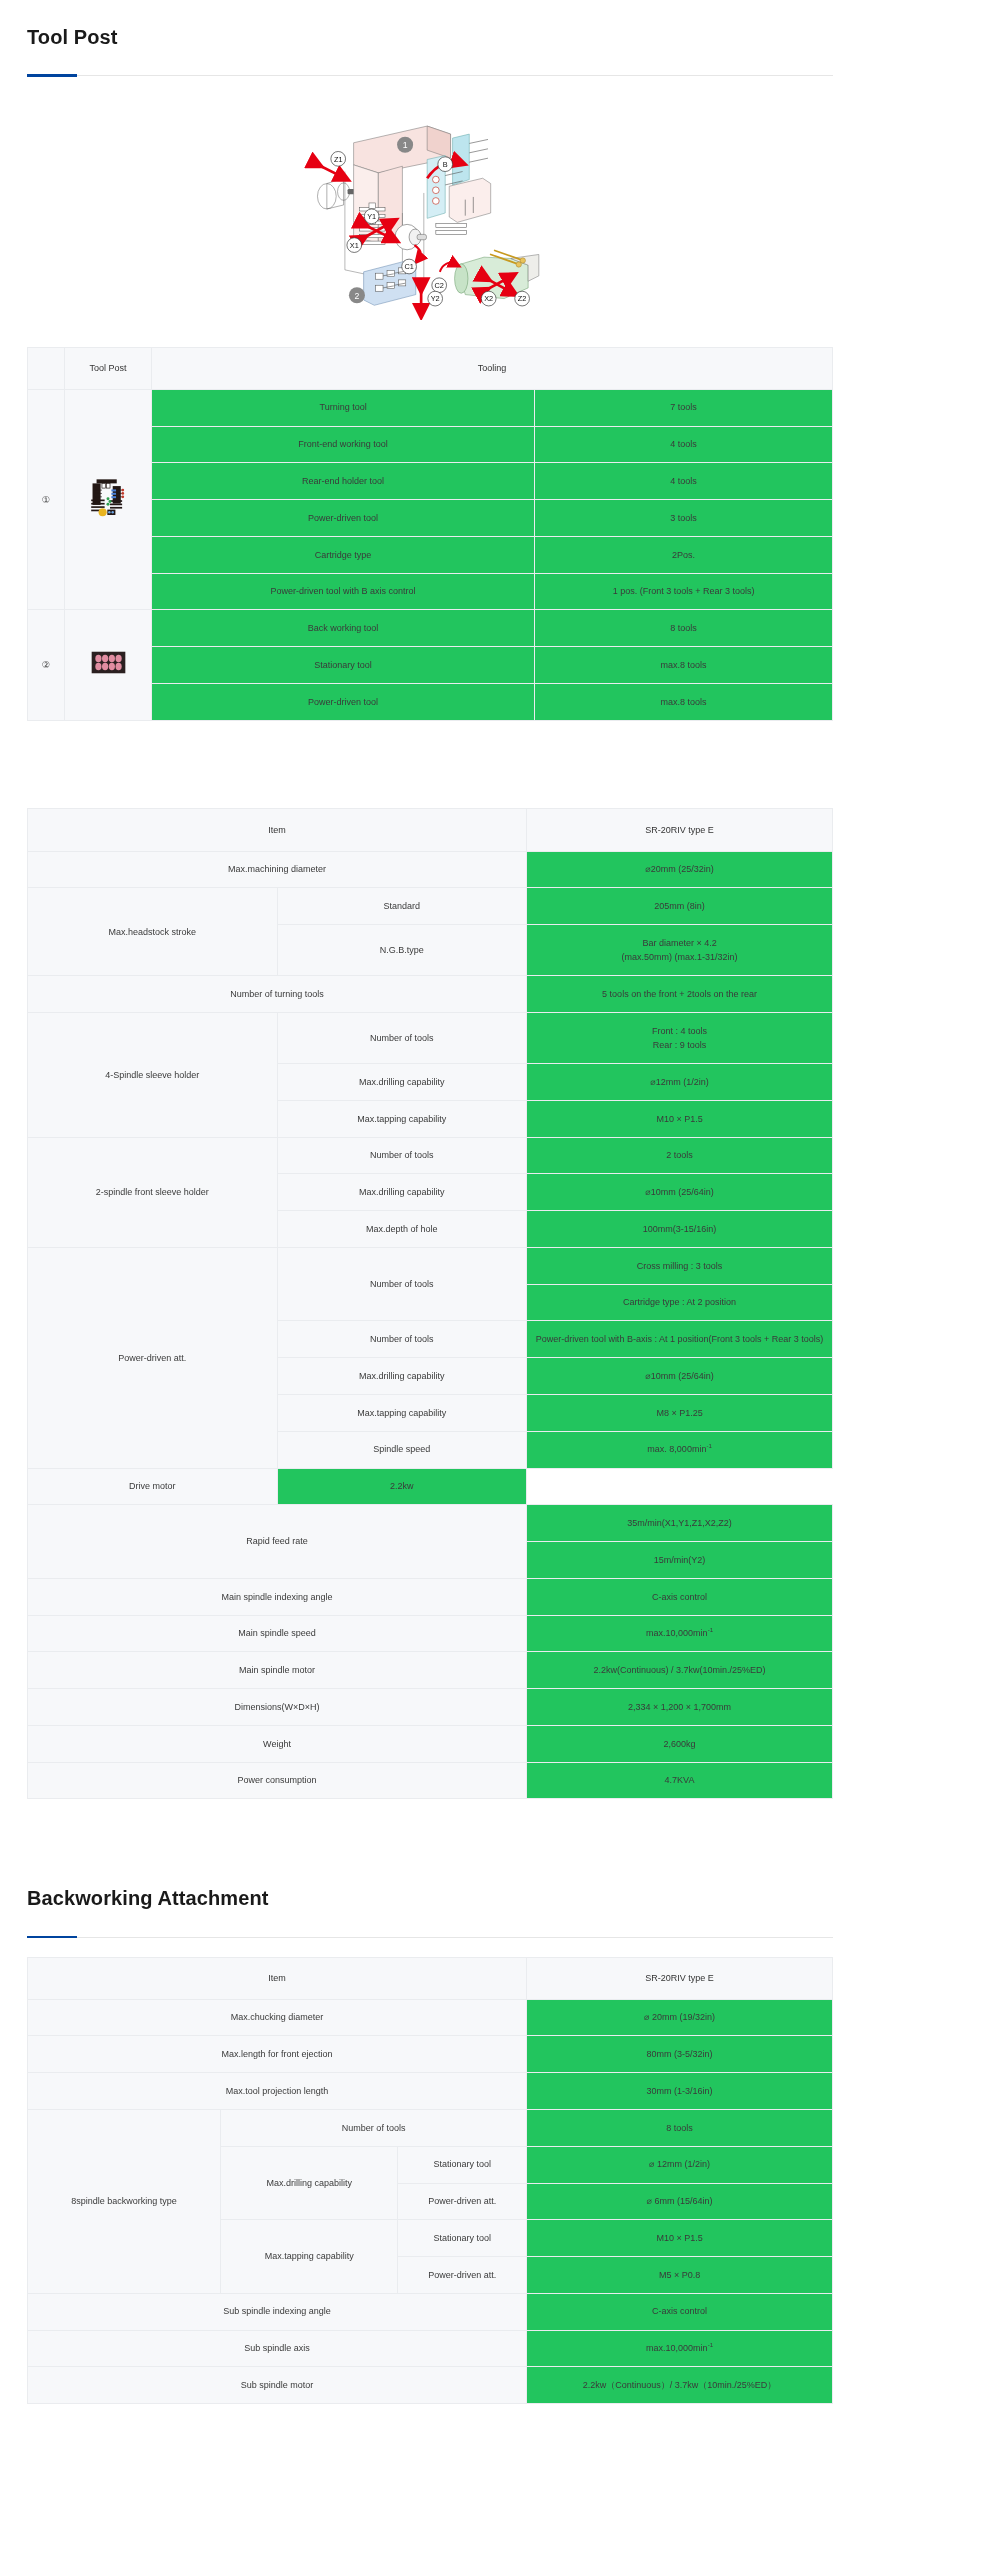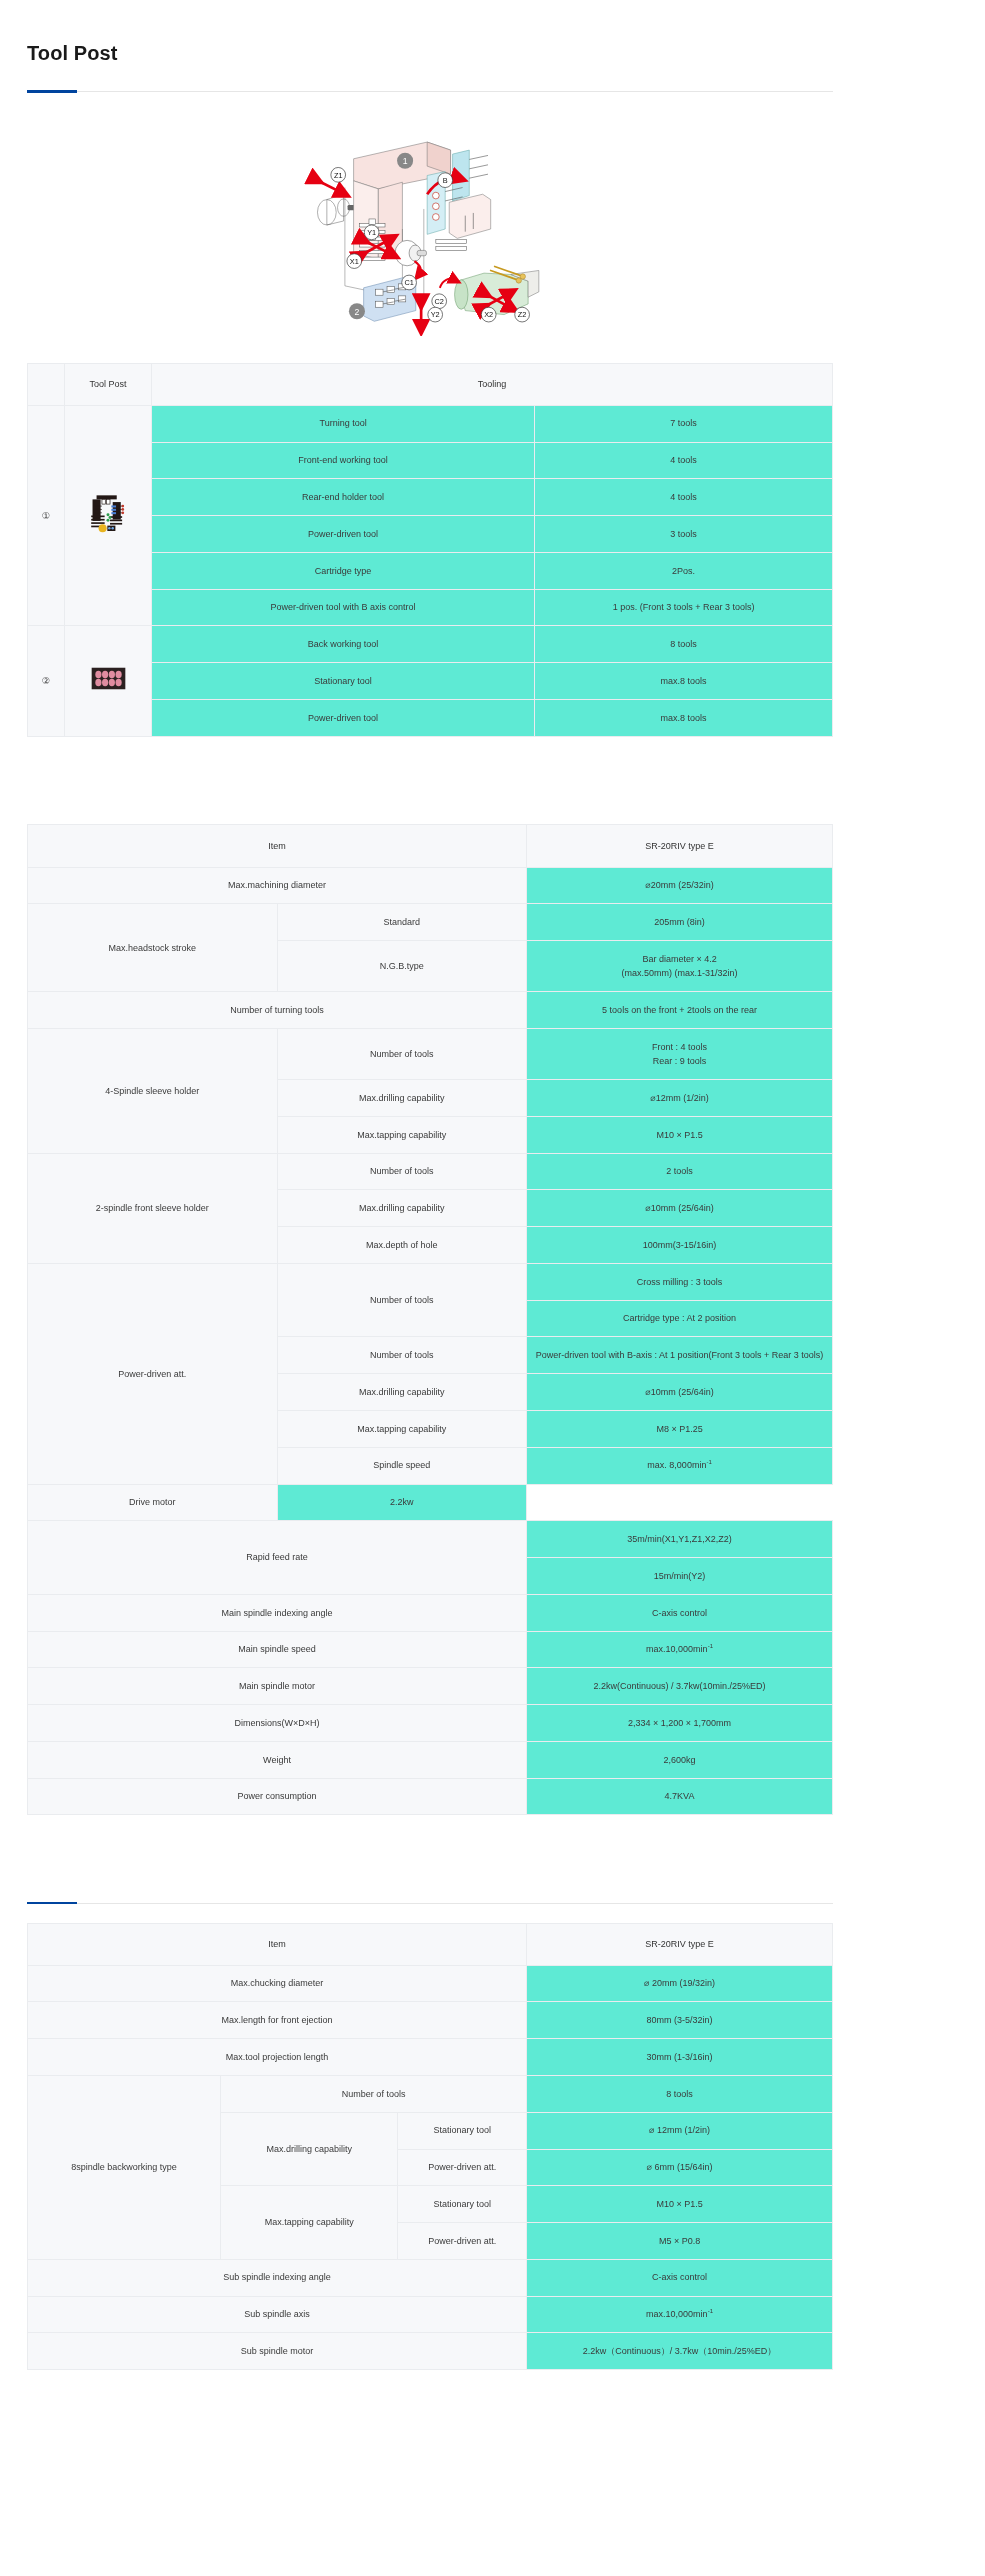--- a/index.html
+++ b/index.html
@@ -4,21 +4,21 @@
 <style>
   * { box-sizing: border-box; }
   html, body {
     margin: 0; padding: 0;
     background: #ffffff;
     font-family: "Liberation Sans", "DejaVu Sans", sans-serif;
     color: #333333;
   }
   body { width: 985px; }
 
-  .page { width: 860px; padding: 16px 27px; }
+  .page { width: 860px; padding: 0 27px; }
 
   
   .section-head { margin: 0; padding: 0; }
   .section-title {
     font-size: 20px;
     font-weight: 600;
     color: #1a1a1a;
     letter-spacing: 0.1px;
     margin: 0;
     padding: 24px 0 0 0;
@@ -64,21 +64,21 @@
     line-height: 1.6;
   }
   table.spec thead th {
     background: #f7f8fa;
     color: #333;
     font-size: 9px;
     padding: 13.4px 5.4px;
     border-color: #eaecef;
   }
   table.spec tbody tr td.k { background: #f7f8fa; }
-  table.spec tbody tr td.v { background: #5eead4; }
+  table.spec tbody tr td.v { background: #22c55e; }
 
   .tp-wrap { padding-bottom: 6.7px; }
   .sup { font-size: 6px; vertical-align: super; }
 
   .thumb-cell { padding: 9.4px 2.7px; background: #f7f8fa; }
   .marker {
     display: inline-block;
     font-size: 9.4px;
     color: #444;
   }
@@ -509,20 +509,21 @@
       <tr>
         <td class="k" colspan="2">Power consumption</td>
         <td class="v">4.7KVA</td>
       </tr>
     </tbody>
   </table>
 
   <div class="gap-lg"></div>
 
   <div class="section-head">
+    <h2 class="section-title">Backworking Attachment</h2>
     <div class="rule-wrap">
       <div class="rule-accent"></div>
     </div>
   </div>
 
   <div class="gap-sm"></div>
 
   <table class="spec">
     <colgroup>
         <col style="width:24%">

